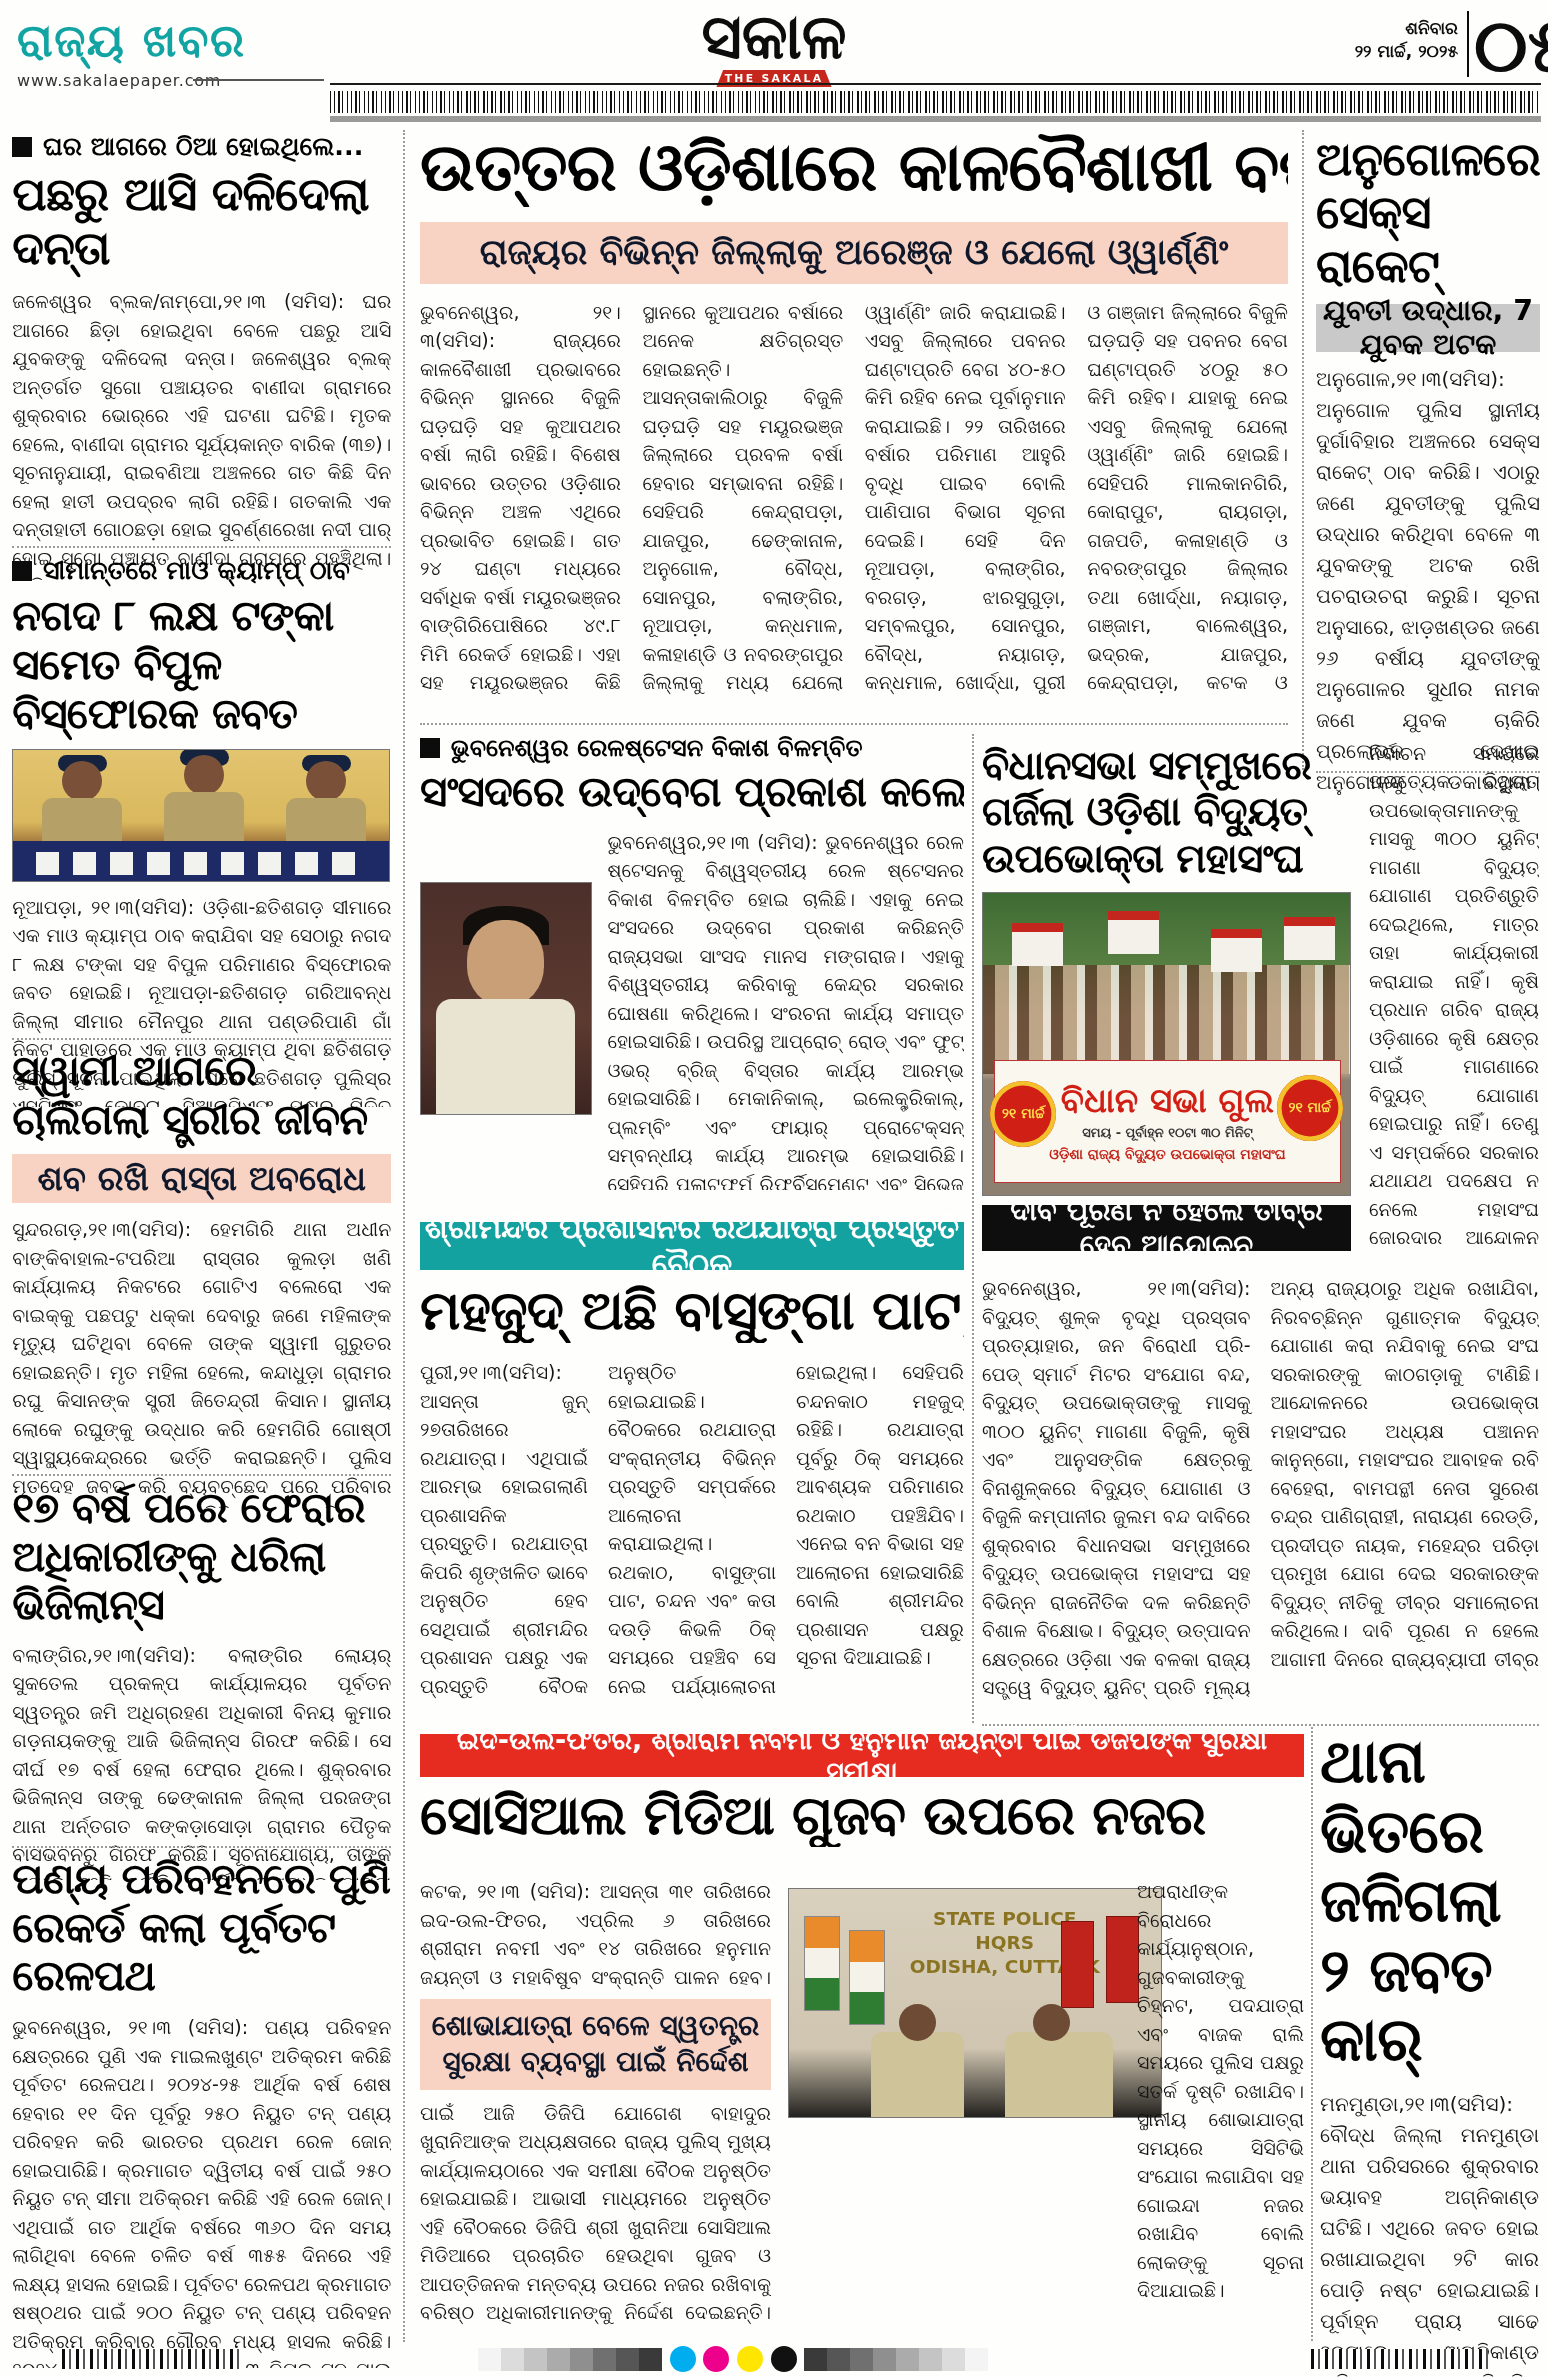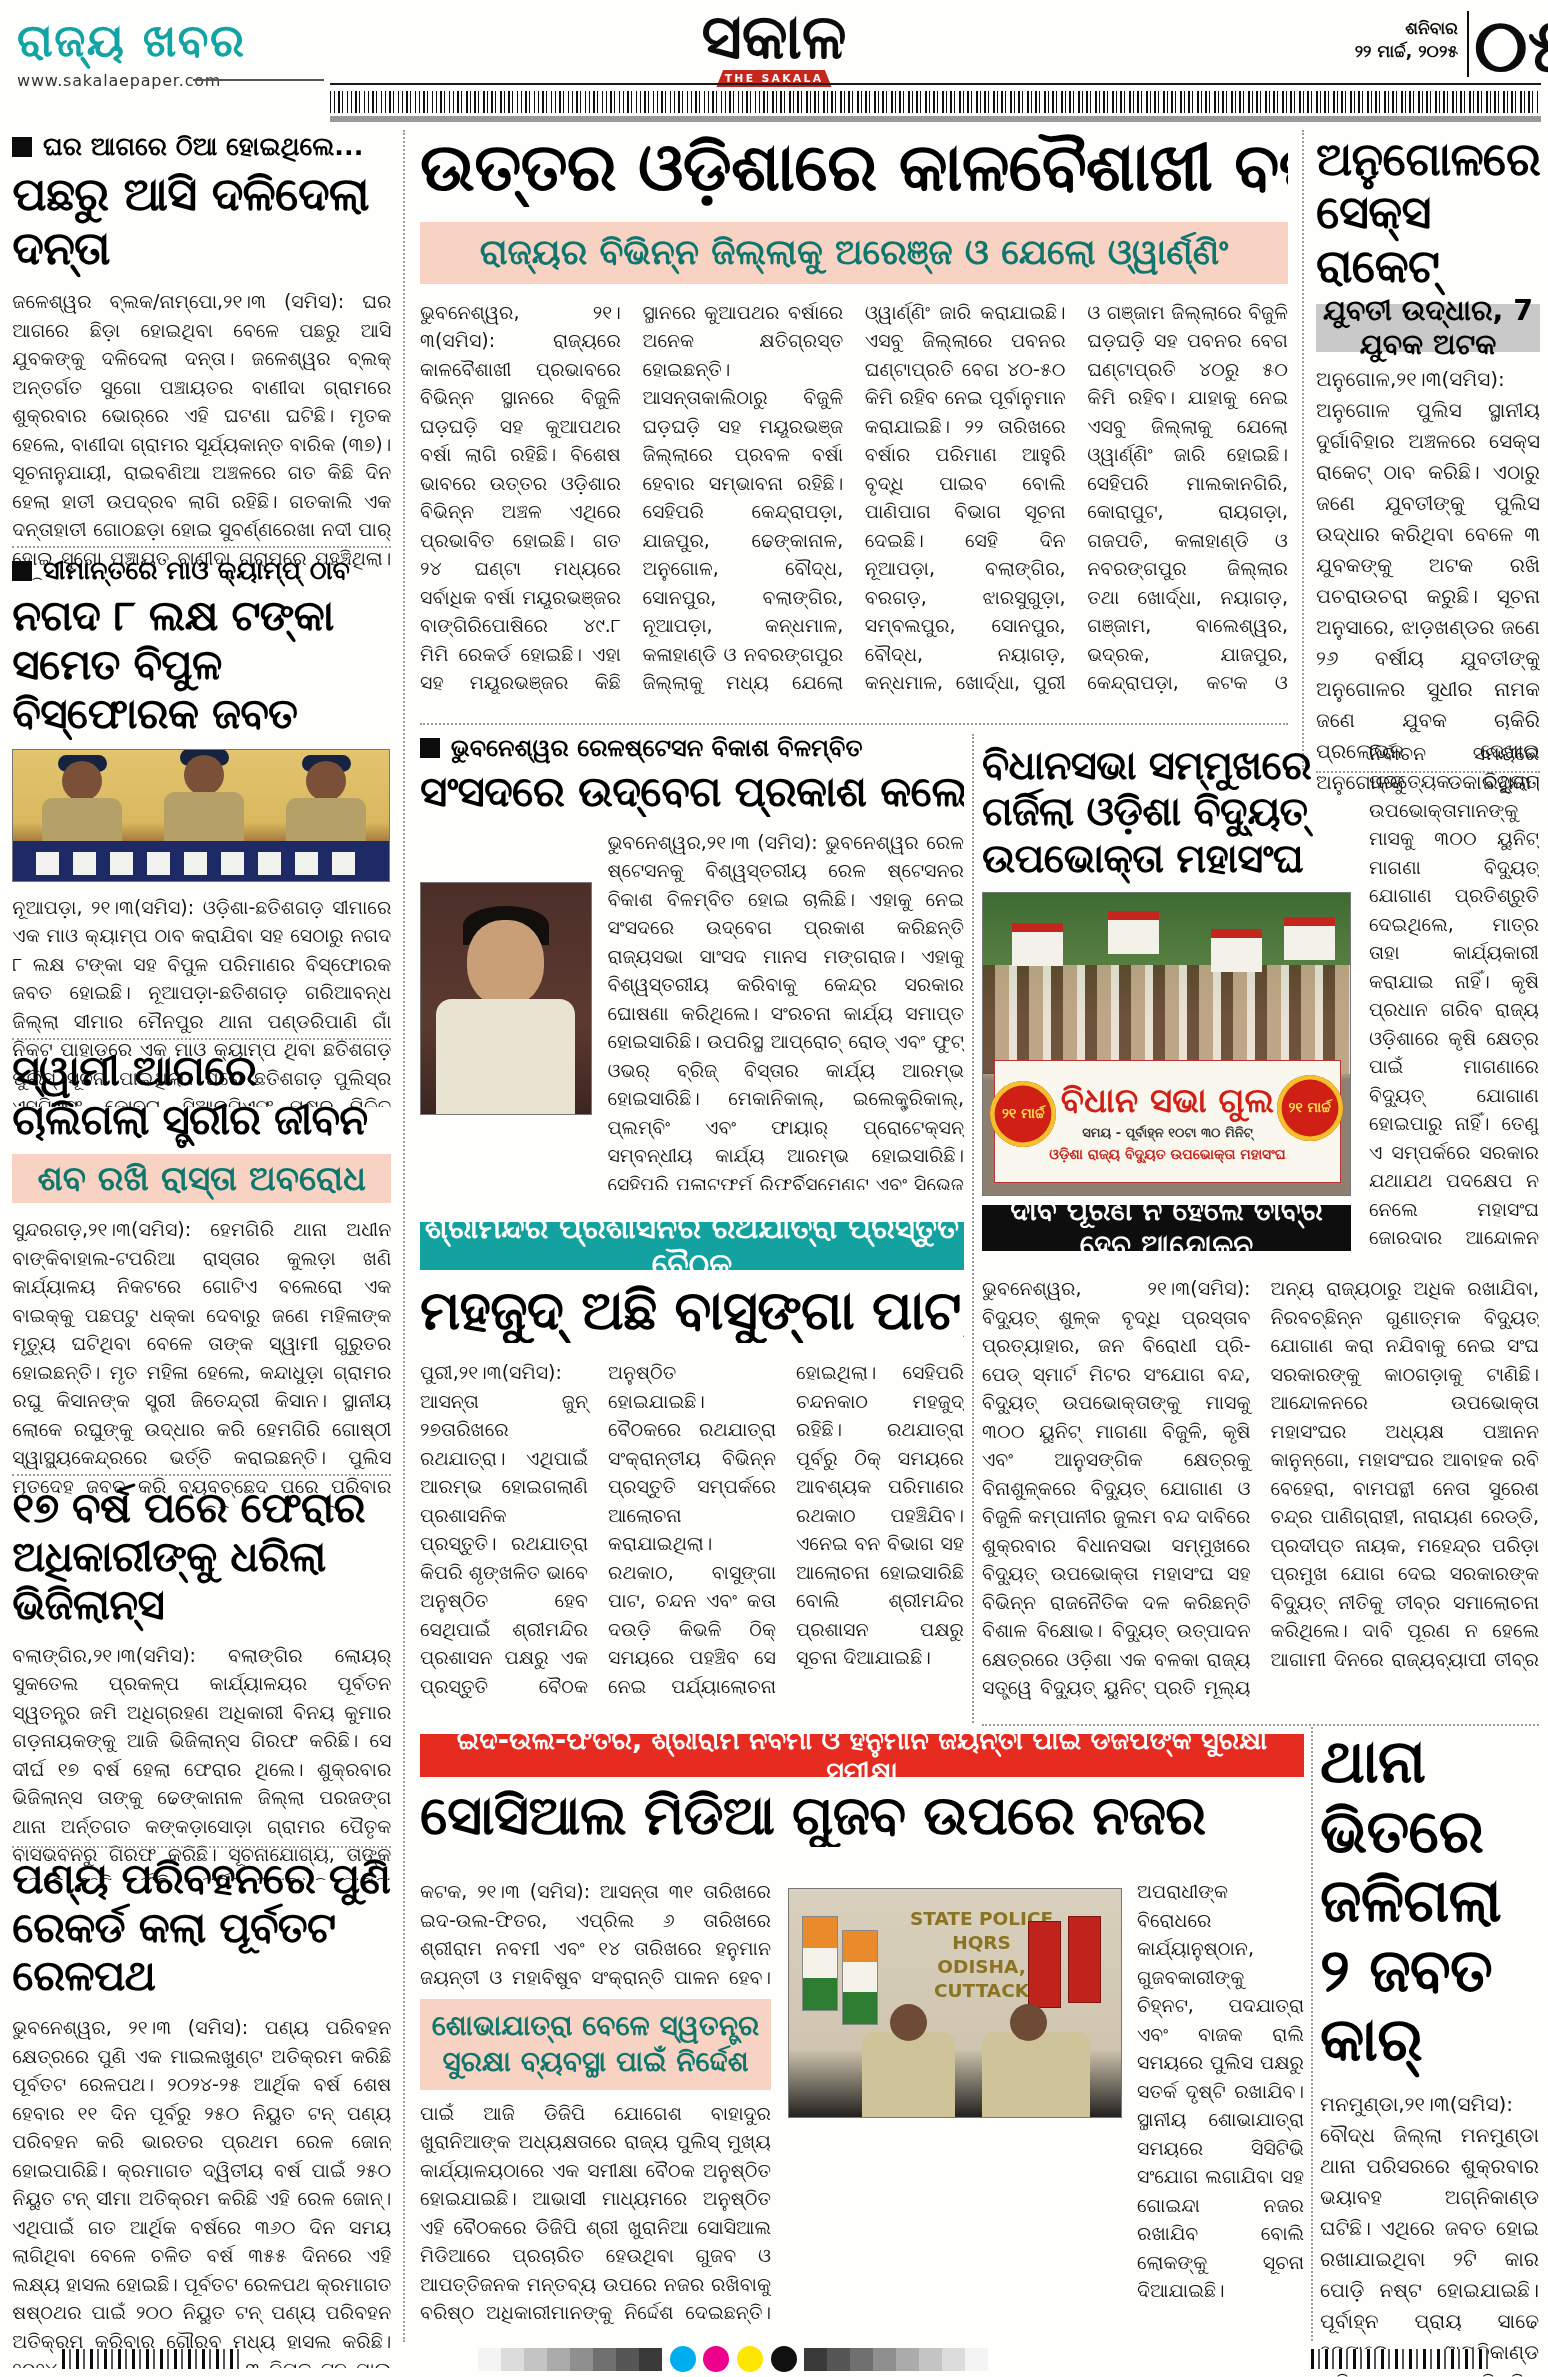--- a/index.html
+++ b/index.html
@@ -20,21 +20,21 @@
   .graybar{background:#9a9a9a;}
   
   .kicker{display:flex;align-items:center;gap:10.8px;font-size:25.4px;font-weight:800;color:#000;}
   .kbullet{width:20px;height:20px;background:#0c0c0c;flex:0 0 auto;}
   .headline{font-weight:800;color:#000;line-height:1.16;letter-spacing:-0.8px;}
   .body{font-size:19px;line-height:1.5;text-align:justify;color:#151515;overflow:hidden;}
   .cols2{column-count:2;column-gap:20px;}
   .cols3{column-count:3;column-gap:20px;}
   .cols4{column-count:4;column-gap:21.6px;}
   .salmon-box{background:#f8d2c2;display:flex;align-items:center;justify-content:center;
-              font-weight:800;color:#0f766e;text-align:center;}
+              font-weight:800;color:#0f172a;text-align:center;}
   .gray-box{background:#c9c9c9;display:flex;align-items:center;justify-content:center;
             font-weight:800;color:#000;text-align:center;}
   .teal-banner{background:#14a2a0;color:#fff;display:flex;align-items:center;justify-content:center;
                font-weight:800;text-align:center;}
   .red-banner{background:#e62b21;color:#fff;display:flex;align-items:center;justify-content:center;
               font-weight:800;text-align:center;}
   .black-banner{background:#0e0e0e;color:#fff;display:flex;align-items:center;justify-content:center;
                 font-weight:800;text-align:center;}
   .vdot{width:0;border-left:2.3px dotted #9b9b9b;}
   .hdot{height:0;border-top:2.3px dotted #9b9b9b;}
@@ -57,21 +57,21 @@
          background:repeating-linear-gradient(90deg,rgba(90,60,40,.8) 0 12.3px,rgba(190,165,135,.9) 12.3px 26px,rgba(240,235,225,.85) 26px 34px);}
   .placard{position:absolute;width:51px;height:34px;background:#f4f1ea;border-top:9.3px solid #c4261e;}
   .pr-banner{position:absolute;left:3%;bottom:4%;width:94%;height:40%;background:#faf7ef;border:1.5px solid #b33;
              display:flex;flex-direction:column;align-items:center;justify-content:center;gap:4.6px;}
   .pr-title{color:#d01f14;font-weight:900;}
   .pr-line{color:#333;font-weight:700;}
   .pr-org{color:#c2241a;font-weight:800;}
   .starburst{position:absolute;width:93px;height:93px;border-radius:50%;background:#d01f14;color:#ffe34d;
              display:flex;align-items:center;justify-content:center;font-weight:900;text-align:center;font-size:17px;
              box-shadow:0 0 0 4.6px #f3c12b inset;}
-  .ph-hq{background:linear-gradient(180deg,#d9d0bd 0%,#cfc5b0 70%,#23211e 100%);}
+  .ph-hq{background:linear-gradient(180deg,#d9d0bd 0%,#cfc5b0 70%,#23211e 100%);padding-left:40px;}
   .hq-text{position:absolute;left:30%;top:8%;width:56%;text-align:center;color:#8a7422;font-weight:900;line-height:1.3;}
   .flag-in{position:absolute;width:34px;height:93px;background:linear-gradient(180deg,#e98a2b 0 33%,#f5f2ea 33% 66%,#2e7d32 66% 100%);border:0.8px solid #888;}
   .flag-red{position:absolute;width:31px;height:85px;background:#c0231c;border:0.8px solid #7a1510;}
   .hq-officer{position:absolute;width:93px;height:85px;border-radius:12.3px 12.3px 0 0;background:#cfc39a;}
   .hq-officer .head{position:absolute;left:28px;top:-28px;width:37px;height:37px;border-radius:50%;background:#6e4b35;}
   
   .regbar{background:repeating-linear-gradient(90deg,#0c0c0c 0 3.1px,#fff 3.1px 7px,#555 7px 9.3px,#fff 9.3px 14px);}
   .grayscale{display:flex;}
   .grayscale div{width:23px;height:23px;}
   .dot{width:26px;height:26px;border-radius:50%;}

